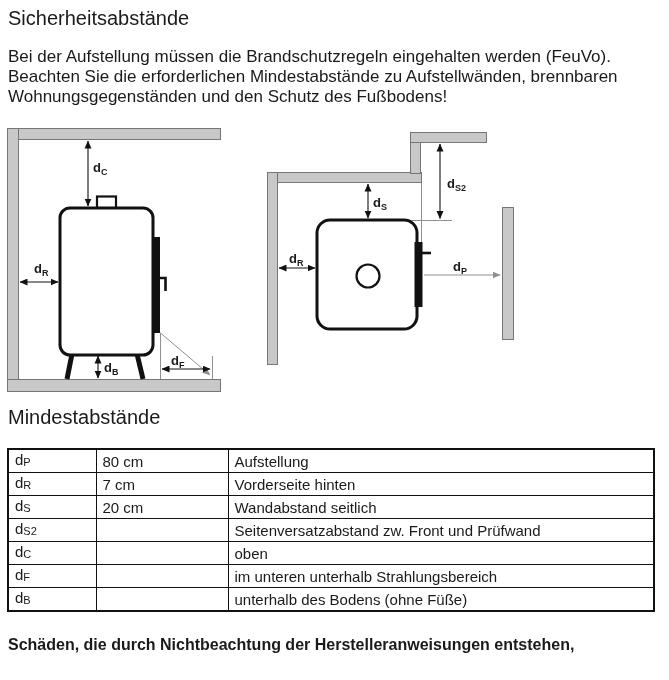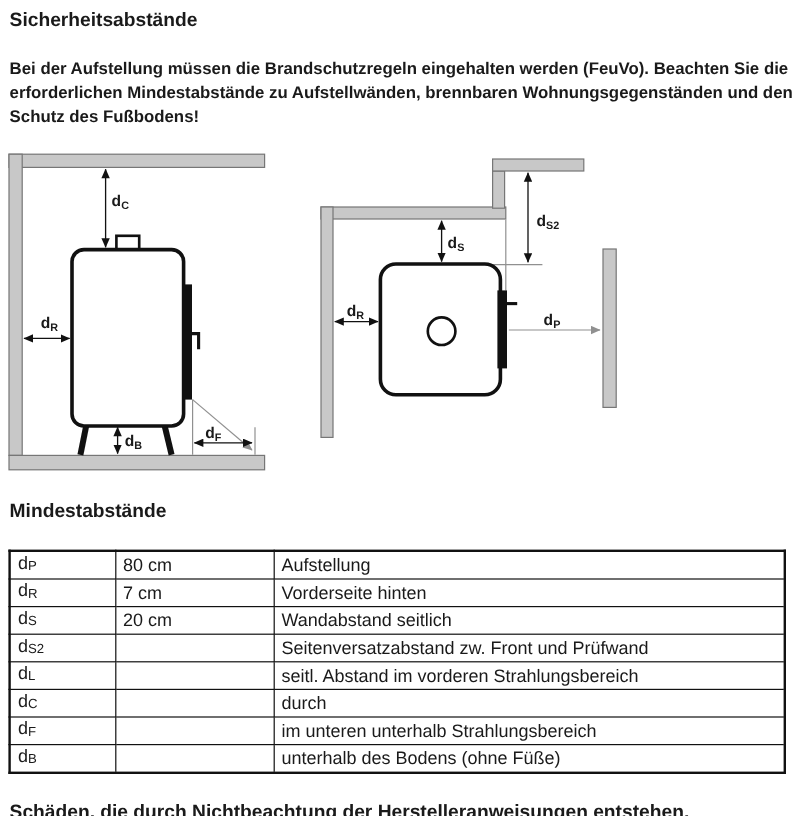--- a/index.html
+++ b/index.html
@@ -6,26 +6,26 @@
     --text:#1a1a1a; --wall-fill:#c8c8c8; --wall-border:#767676;
     --line:#111111; --witness:#909090; --bg:#ffffff;
   }
   *{box-sizing:border-box;}
   html,body{margin:0;padding:0;}
   body{
     width:669px;height:680px;background:var(--bg);
     font-family:"Liberation Sans",sans-serif;color:var(--text);
     overflow:hidden;
   }
-  h1,h2{font-size:16px;font-weight:bold;margin:0;}
+  h1,h2{font-size:20px;font-weight:normal;margin:0;}
   h1{margin:9px 0 0 8px;line-height:18px;}
-  .intro{font-size:14px;line-height:20px;margin:20px 0 0 8px;width:656px;font-weight:bold;}
+  .intro{font-size:17px;line-height:20px;margin:20px 0 0 8px;width:656px;}
   .diagrams{position:relative;height:275px;margin-top:18px;}
   .diagrams svg{display:block;}
-  h2{margin:18px 0 0 8px;line-height:18px;}
+  h2{margin:8px 0 0 8px;line-height:18px;}
   table.mindist{
     border-collapse:collapse;table-layout:fixed;
     margin:22px 0 0 7px;width:648px;
     font-size:15px;border:2px solid var(--line);
   }
   table.mindist td{
     border:1px solid var(--line);
     height:19px;line-height:19px;padding:0 6px;
     white-space:nowrap;overflow:hidden;vertical-align:middle;
   }
@@ -148,28 +148,23 @@
         <td><span class="sym"><span>d</span><span class="sub">S</span></span></td>
         <td>20 cm</td>
         <td>Wandabstand seitlich</td>
       </tr>
       <tr>
         <td><span class="sym"><span>d</span><span class="sub">S2</span></span></td>
         <td></td>
         <td>Seitenversatzabstand zw. Front und Prüfwand</td>
       </tr>
       <tr>
-        <td><span class="sym"><span>d</span><span class="sub">L</span></span></td>
-        <td></td>
-        <td>seitl. Abstand im vorderen Strahlungsbereich</td>
-      </tr>
-      <tr>
         <td><span class="sym"><span>d</span><span class="sub">C</span></span></td>
         <td></td>
-        <td>durch</td>
+        <td>oben</td>
       </tr>
       <tr>
         <td><span class="sym"><span>d</span><span class="sub">F</span></span></td>
         <td></td>
         <td>im unteren unterhalb Strahlungsbereich</td>
       </tr>
       <tr>
         <td><span class="sym"><span>d</span><span class="sub">B</span></span></td>
         <td></td>
         <td>unterhalb des Bodens (ohne Füße)</td>

